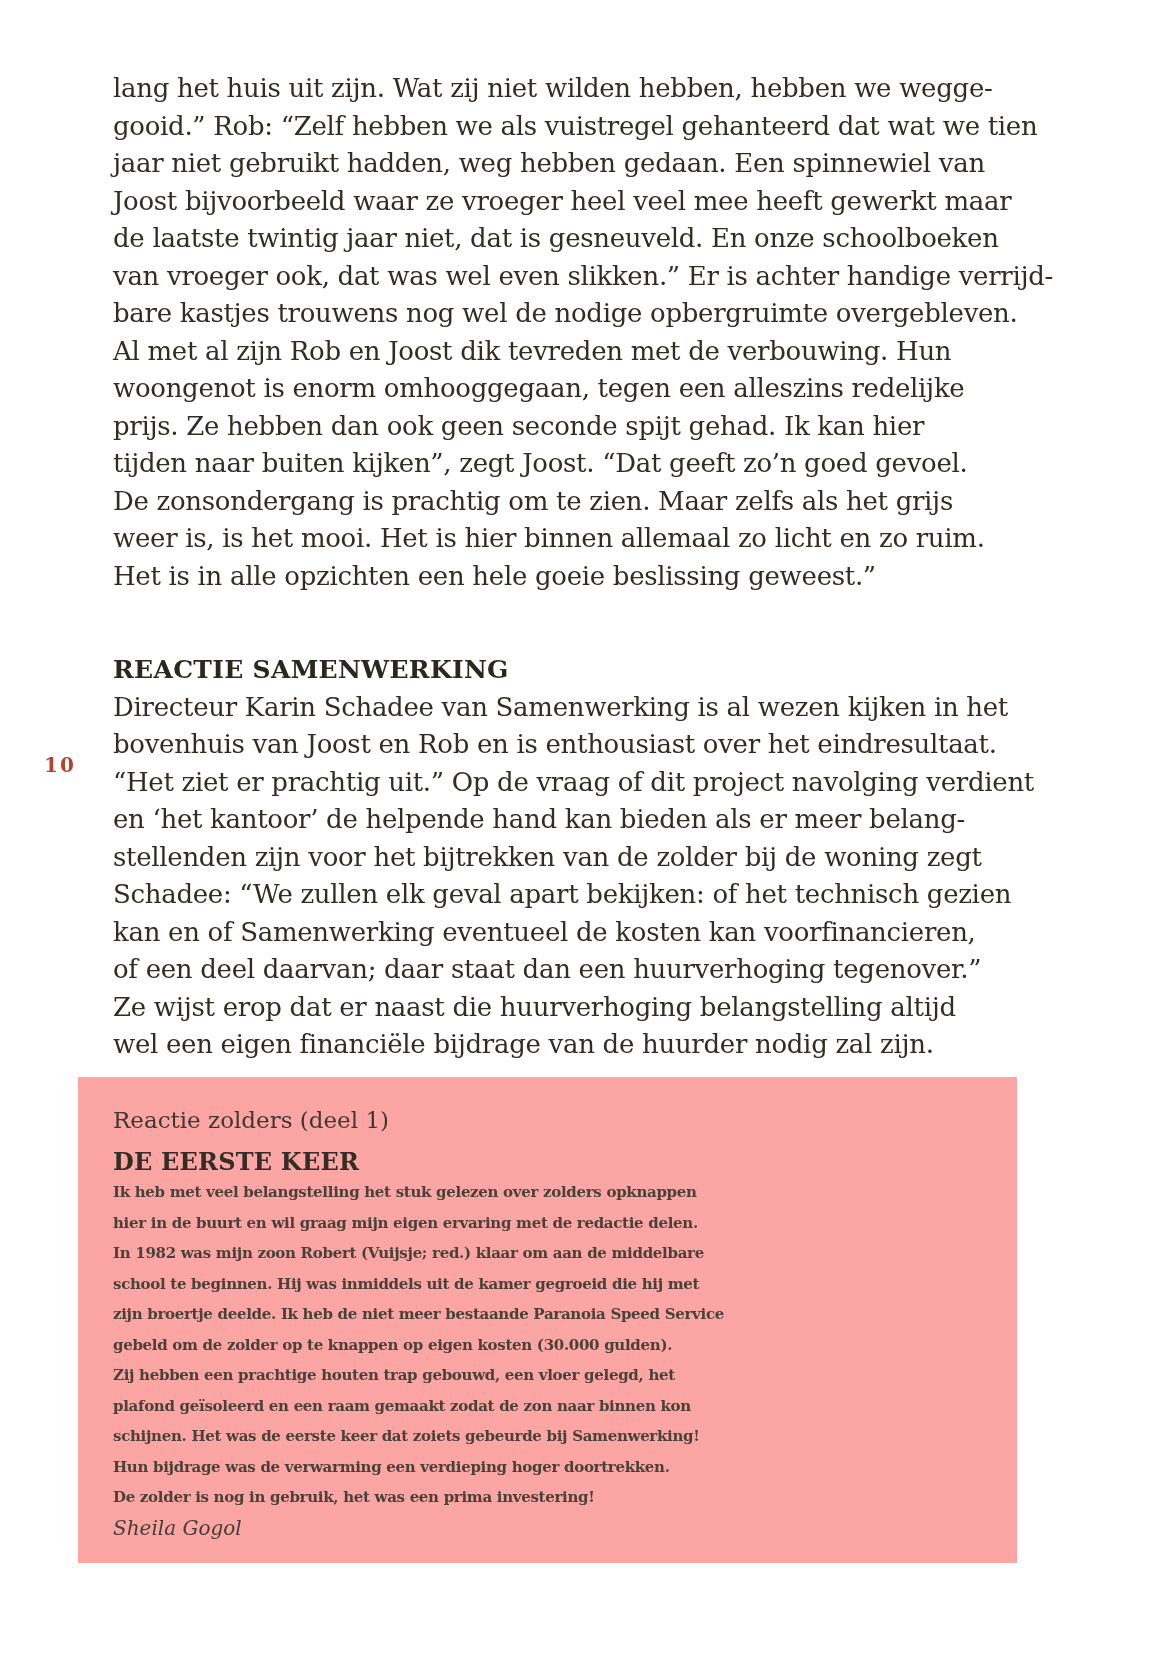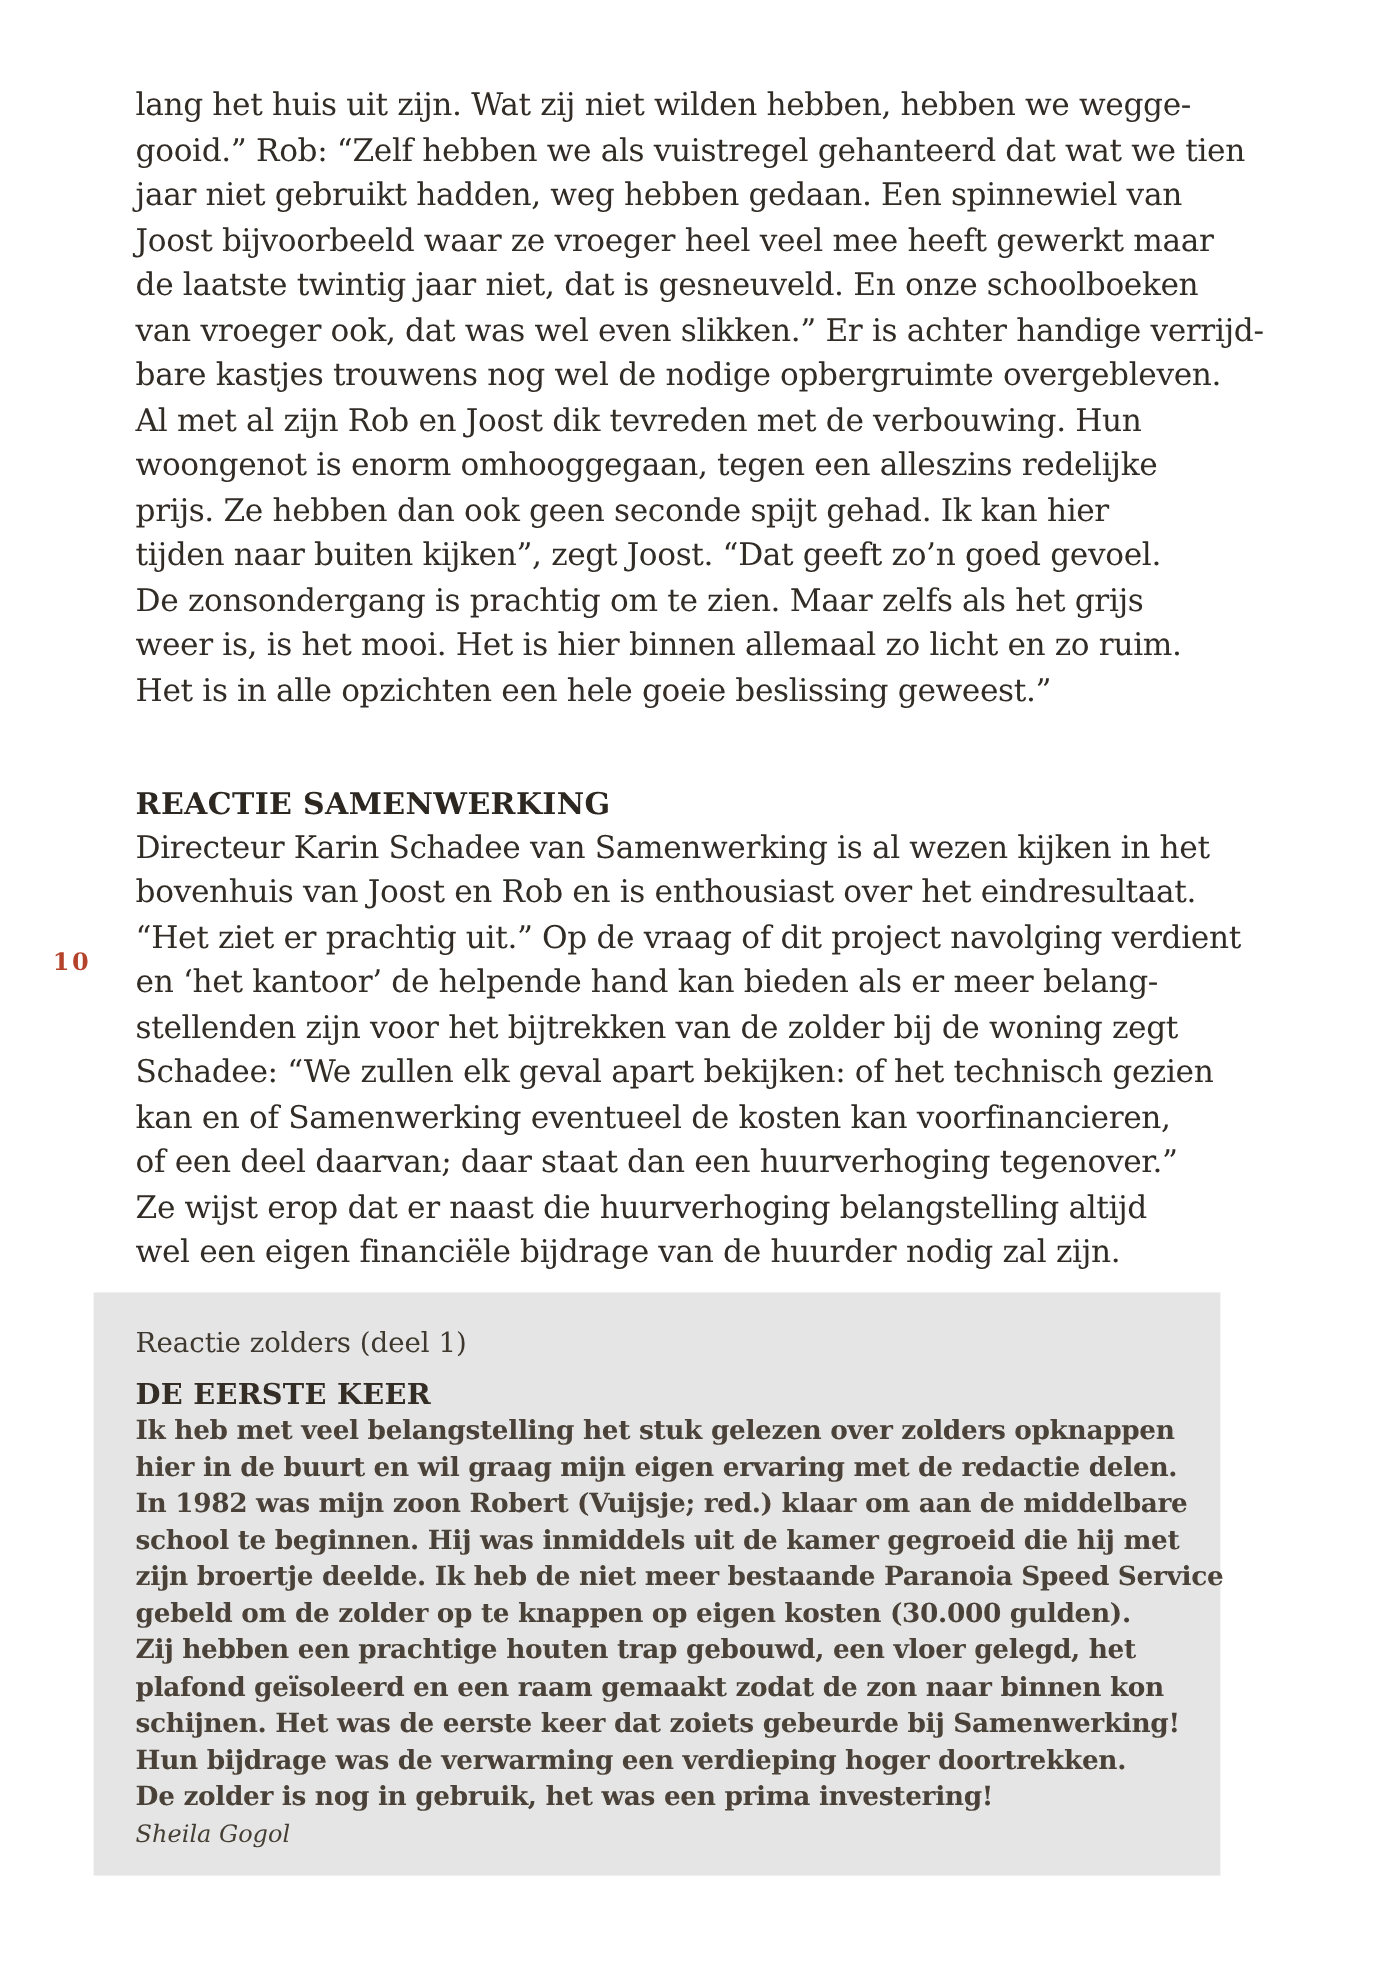--- a/index.html
+++ b/index.html
@@ -11,21 +11,21 @@
     position: relative;
     width: 1166px;
     height: 1654px;
     background: #ffffff;
     overflow: hidden;
     font-family: "DejaVu Serif", "Liberation Serif", serif;
   }
   .page-number {
     position: absolute;
     left: 44px;
-    top: 789px;
+    top: 753px;
     font-size: 20px;
     font-weight: 700;
     letter-spacing: 2px;
     color: #b5432c;
     font-family: "DejaVu Serif", serif;
   }
   .text-column {
     position: absolute;
     left: 113px;
     top: 70px;
@@ -49,39 +49,39 @@
     color: #2d2721;
   }
   .reaction-box {
     position: absolute;
     left: 78px;
     top: 1077px;
     width: 939px;
     height: 486px;
     box-sizing: border-box;
     padding: 28px 20px 0 35px;
-    background: #e5e5e5;
+    background: #fca5a5;
     color: #484137;
   }
   .box-label {
     font-size: 23px;
     font-weight: 400;
     line-height: 30.5px;
     color: #3e382f;
   }
   .box-heading {
     margin: 11px 0 0 0;
     font-size: 24px;
     font-weight: 700;
     line-height: 30.5px;
     letter-spacing: 0.2px;
     color: #332d25;
   }
   .box-body {
-    font-size: 22px;
+    font-size: 15px;
     font-weight: 700;
     line-height: 30.5px;
     letter-spacing: -0.3px;
     color: #4a4238;
   }
   .box-body .line {
     white-space: nowrap;
   }
   .box-signature {
     font-size: 20px;

